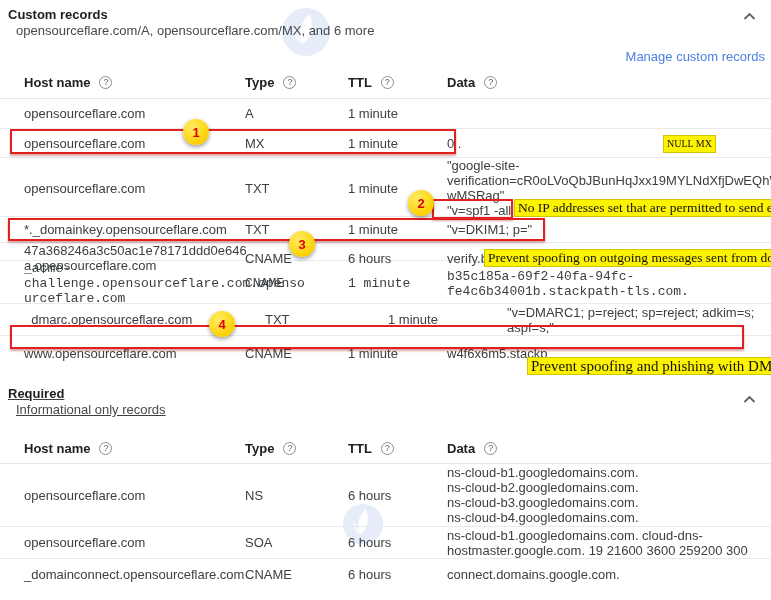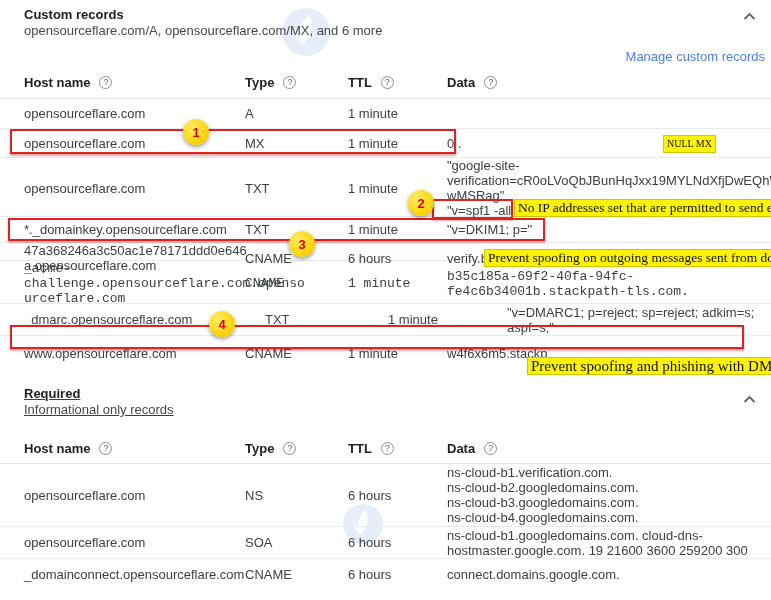--- a/index.html
+++ b/index.html
@@ -3,23 +3,23 @@
 <meta charset="utf-8">
 <style>
   * { margin:0; padding:0; box-sizing:border-box; }
   html,body { background:#fff; }
   #panel {
     position:relative; width:771px; height:600px; overflow:hidden;
     background:#fff; font-family:"Liberation Sans", sans-serif;
     font-size:13px; color:#3c4043;
   }
   
-  .sec-head { position:relative; padding:7px 12px 0 24px; }
+  .sec-head { position:relative; padding:7px 12px 0 8px; }
   .sec-title { font-weight:bold; color:#202124; line-height:16px; }
-  .sec-sub   { color:#45484c; line-height:16px; }
+  .sec-sub   { color:#45484c; line-height:16px;margin-left:8px; }
   .collapse-btn { position:absolute; right:12px; top:6px; width:20px; height:20px;
     display:flex; align-items:center; justify-content:center; cursor:pointer; background:none; border:none; }
   .manage-row { height:18px; margin-top:10px; padding-right:6px; text-align:right; }
   .link { color:#4d7ee2; font-weight:500; text-decoration:none; cursor:pointer; }
   
   .grid-row { display:grid; grid-template-columns:221px 103px 99px 1fr;
     padding-left:24px; align-items:center; }
   .thead { height:32px; border-bottom:1px solid #e4e6e8; }
   .thead.required-head { height:30px; margin-top:16px; }
   .th { display:flex; align-items:center; font-weight:bold; color:#202124; }
@@ -266,21 +266,21 @@
             <div class="cell">
               <div>opensourceflare.com</div>
             </div>
             <div class="cell">
               <div>NS</div>
             </div>
             <div class="cell">
               <div>6 hours</div>
             </div>
             <div class="cell">
-              <div>ns-cloud-b1.verification.com.</div>
+              <div>ns-cloud-b1.googledomains.com.</div>
               <div>ns-cloud-b2.googledomains.com.</div>
               <div>ns-cloud-b3.googledomains.com.</div>
               <div>ns-cloud-b4.googledomains.com.</div>
             </div>
           </div>
           <div class="grid-row row" style="height: 32px;">
             <div class="cell">
               <div>opensourceflare.com</div>
             </div>
             <div class="cell">

